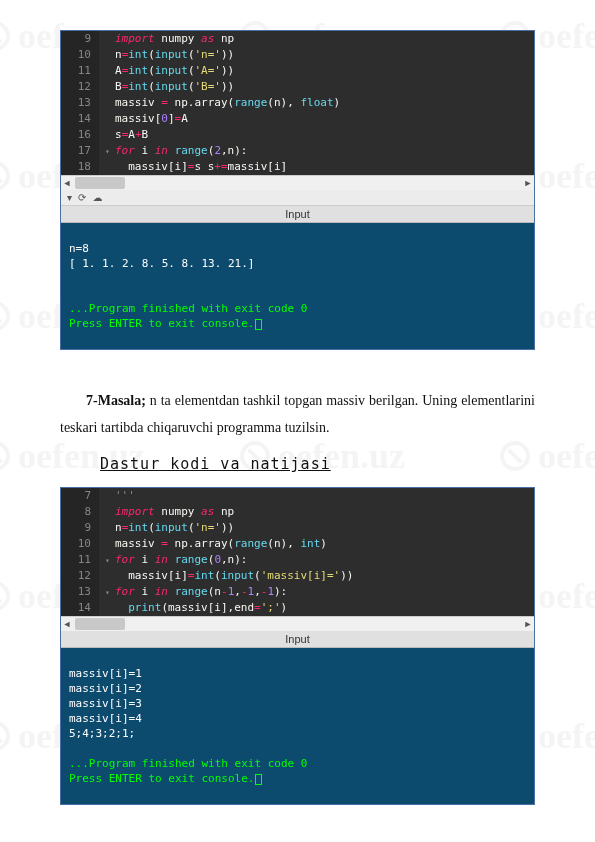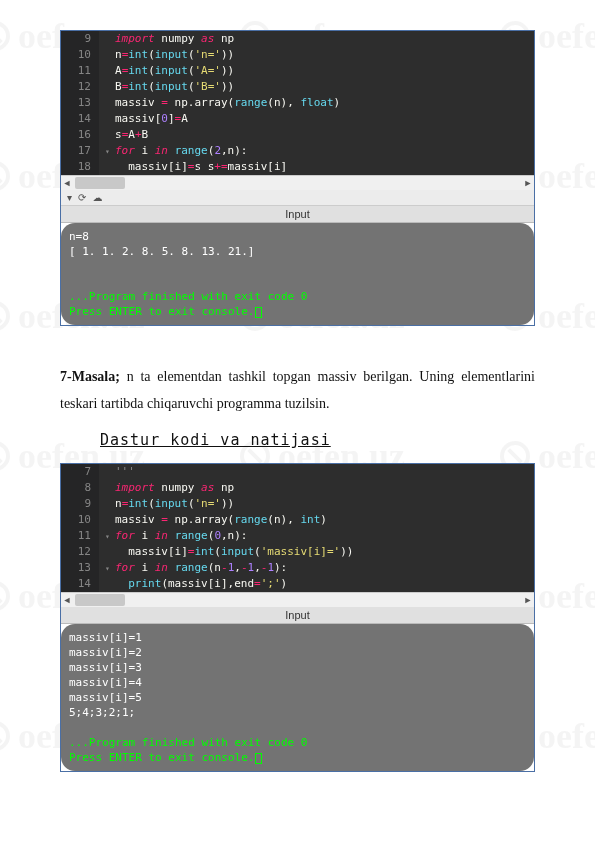--- a/index.html
+++ b/index.html
@@ -124,40 +124,39 @@
   .tab-bar {
     background: #e0e0e0;
     text-align: center;
     font-size: 11px;
     padding: 2px 0;
     border-bottom: 1px solid #bbb;
     color: #333;
     font-family: sans-serif;
   }
   .console {
-    background: #737373;
+    background: #0c4a6e;
     color: #00ff00;
     font-family: Consolas, monospace;
     font-size: 11px;
     line-height: 15px;
-    padding: 6px 8px;
+    padding: 18px 8px;
     min-height: 60px;
-    border-radius: 14px;
   }
   .console-white { color: #ffffff; }
   .console-green { color: #00ff00; }
   .console-bold { font-weight: normal; }
   .prose {
     margin: 38px 0 14px 0;
     font-size: 14px;
     line-height: 1.9;
     text-align: justify;
     color: #111;
   }
-  .prose .bold { font-weight: bold; }
+  .prose .bold { font-weight: bold; margin-left: 26px; }
   .subheader {
     font-family: Consolas, monospace;
     font-size: 15px;
     margin: 10px 0 14px 40px;
     letter-spacing: 1px;
     color: #111;
     text-decoration: underline;
   }
   .block-wrap {
     border: 1px solid #4a6fa5;
@@ -358,21 +357,20 @@
       <span class="scroll-arrow left">◄</span>
       <div class="scroll-thumb"></div>
       <span class="scroll-arrow right">►</span>
     </div>
     <div class="tab-bar">Input</div>
     <div class="console" id="console2">
         <div class="console-white">massiv[i]=1</div>
         <div class="console-white">massiv[i]=2</div>
         <div class="console-white">massiv[i]=3</div>
         <div class="console-white">massiv[i]=4</div>
-        <div class="console-white">massiv[i]=5</div>
         <div class="console-white">5;4;3;2;1;</div>
         <div class="console-white">&nbsp;</div>
         <div class="console-green console-bold">...Program finished with exit code 0</div>
         <div class="console-green console-bold">Press ENTER to exit console.<span class="cursor-box"></span></div>
       </div>
   </div>
 
 </div>
 
 </body></html>

